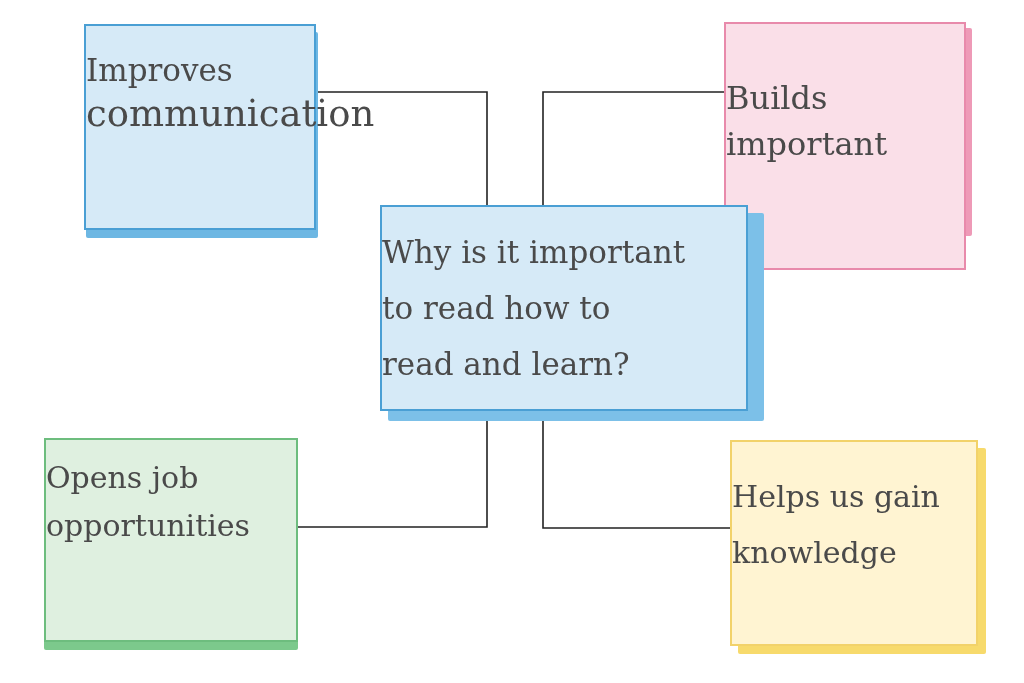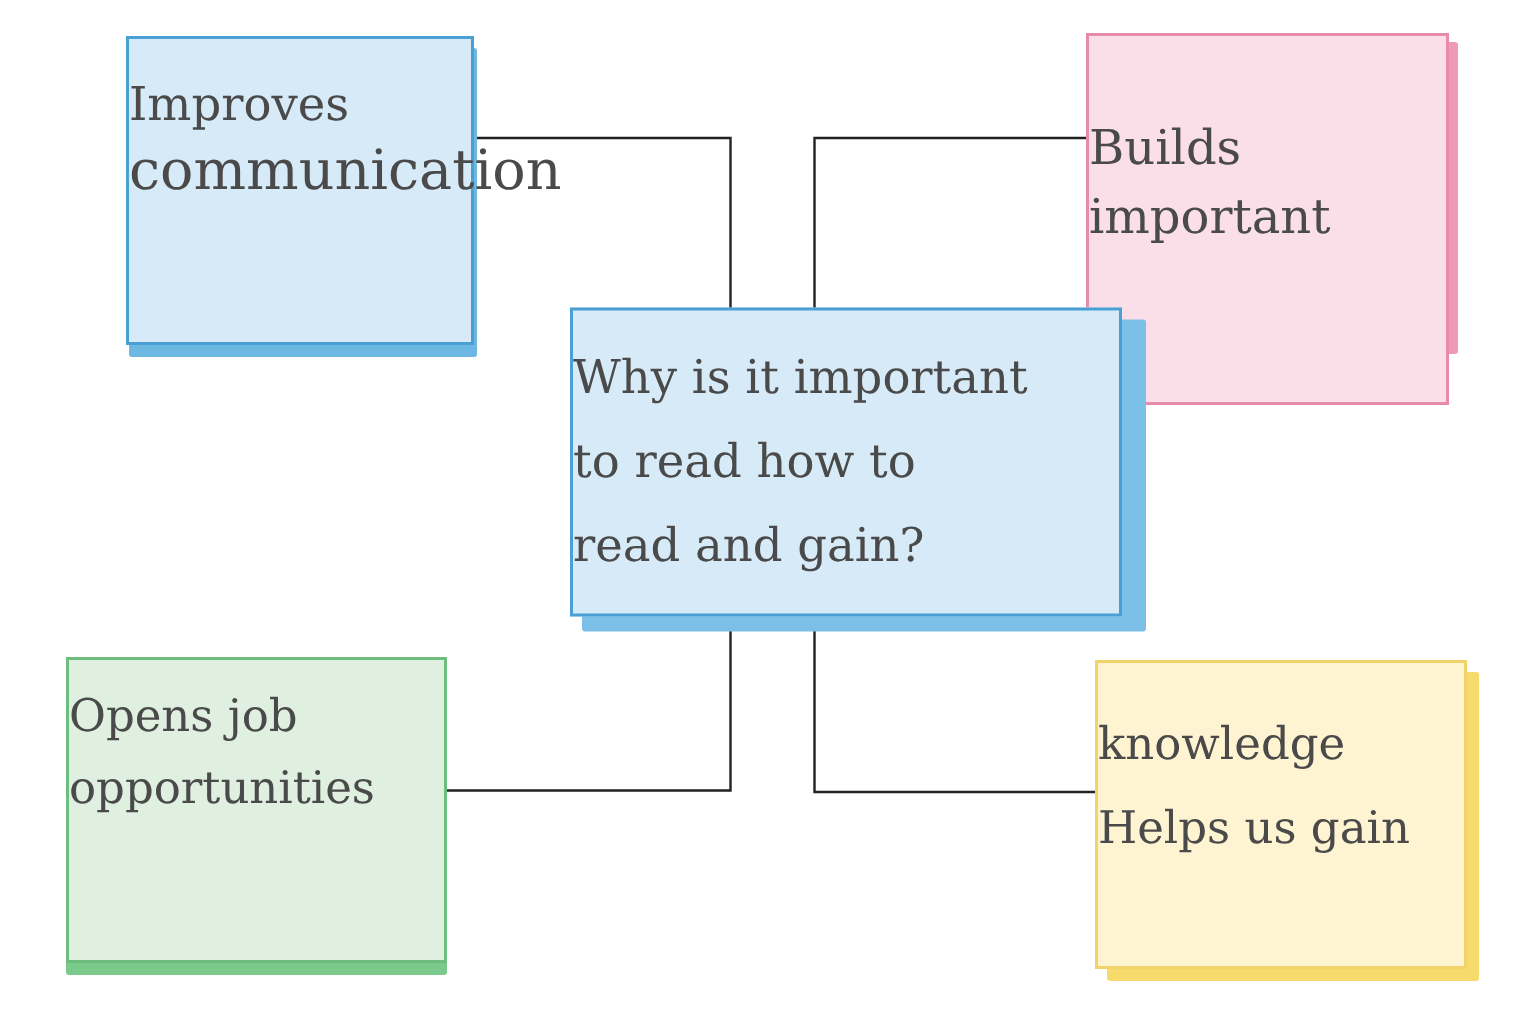--- a/index.html
+++ b/index.html
@@ -37,31 +37,31 @@
     <span class="line">Builds</span>
     <span class="line">important</span>
   </div>
 </div>
 
 <div class="note" style="left:348px; top:205px; width:386px; height:218px;margin-left:32px;">
   <div class="back" style="left:8px; top:8px; width:376px; height:208px; background:#7cc0e8; border-radius:2px;"></div>
   <div class="front" style="width:368px; height:206px; background:#d6eaf7; border:2px solid #4a9fd4; font-size:31px; line-height:56px;">
     <span class="line">Why is it important</span>
     <span class="line">to read how to</span>
-    <span class="line">read and gain?</span>
+    <span class="line">read and learn?</span>
   </div>
 </div>
 
 <div class="note" style="left:44px; top:438px; width:256px; height:214px;">
   <div class="back" style="left:0px; top:8px; width:254px; height:204px; background:#7cc98c; border-radius:2px;"></div>
   <div class="front" style="width:254px; height:204px; background:#dff0e0; border:2px solid #6dbd7e; padding-bottom:76px; font-size:30px; line-height:48px;">
     <span class="line">Opens job</span>
     <span class="line">opportunities</span>
   </div>
 </div>
 
 <div class="note" style="left:730px; top:440px; width:258px; height:216px;">
   <div class="back" style="left:8px; top:8px; width:248px; height:206px; background:#f7da6c; border-radius:2px;"></div>
   <div class="front" style="width:248px; height:206px; background:#fff4d2; border:2px solid #f2d26a; padding-bottom:36px; font-size:30px; line-height:56px;">
+    <span class="line">Helps us gain</span>
     <span class="line">knowledge</span>
-    <span class="line">Helps us gain</span>
   </div>
 </div>
 
 </body></html>

